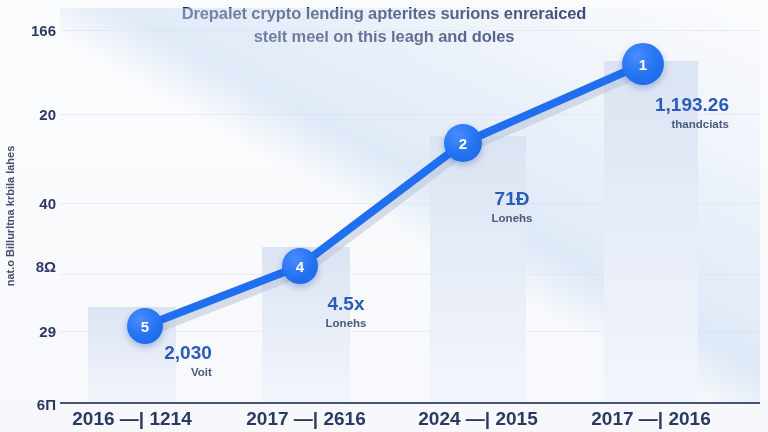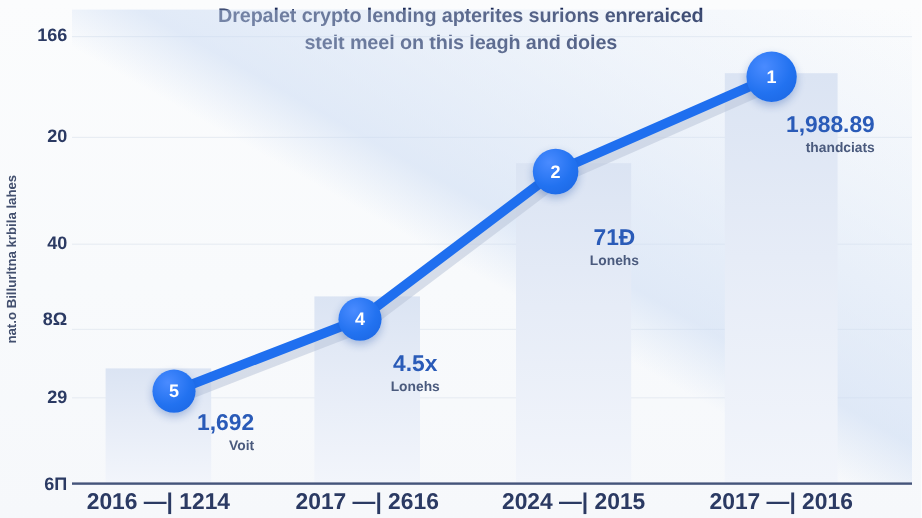--- a/index.html
+++ b/index.html
@@ -254,33 +254,33 @@
     </svg>
 
     <div id="markers-layer">
         <div class="marker" style="left: 85px; top: 318px; width: 36px; height: 36px;">5</div>
         <div class="marker" style="left: 240px; top: 258px; width: 36px; height: 36px;">4</div>
         <div class="marker" style="left: 403px; top: 135px; width: 38px; height: 38px;">2</div>
         <div class="marker" style="left: 583px; top: 56px; width: 42px; height: 42px;">1</div>
       </div>
     <div id="annotations-layer">
         <div class="ann" style="left: 128px; top: 334px;">
-          <div class="ann-value">1,692</div>
+          <div class="ann-value">2,030</div>
           <div class="ann-sub">Voit</div>
         </div>
         <div class="ann" style="left: 286px; top: 285px;">
           <div class="ann-value">4.5x</div>
           <div class="ann-sub">Lonehs</div>
         </div>
         <div class="ann" style="left: 452px; top: 180px;">
           <div class="ann-value">71Ɖ</div>
           <div class="ann-sub">Lonehs</div>
         </div>
         <div class="ann" style="left: 632px; top: 86px;">
-          <div class="ann-value">1,988.89</div>
+          <div class="ann-value">1,193.26</div>
           <div class="ann-sub">thandciats</div>
         </div>
       </div>
 
     <div class="axis-base"></div>
     <div id="xlabels-layer">
         <div class="xlabel" style="left: 72px;">2016 —| 1214</div>
         <div class="xlabel" style="left: 246px;">2017 —| 2616</div>
         <div class="xlabel" style="left: 418px;">2024 —| 2015</div>
         <div class="xlabel" style="left: 591px; margin-top: 38px;">2017 —| 2016</div>

